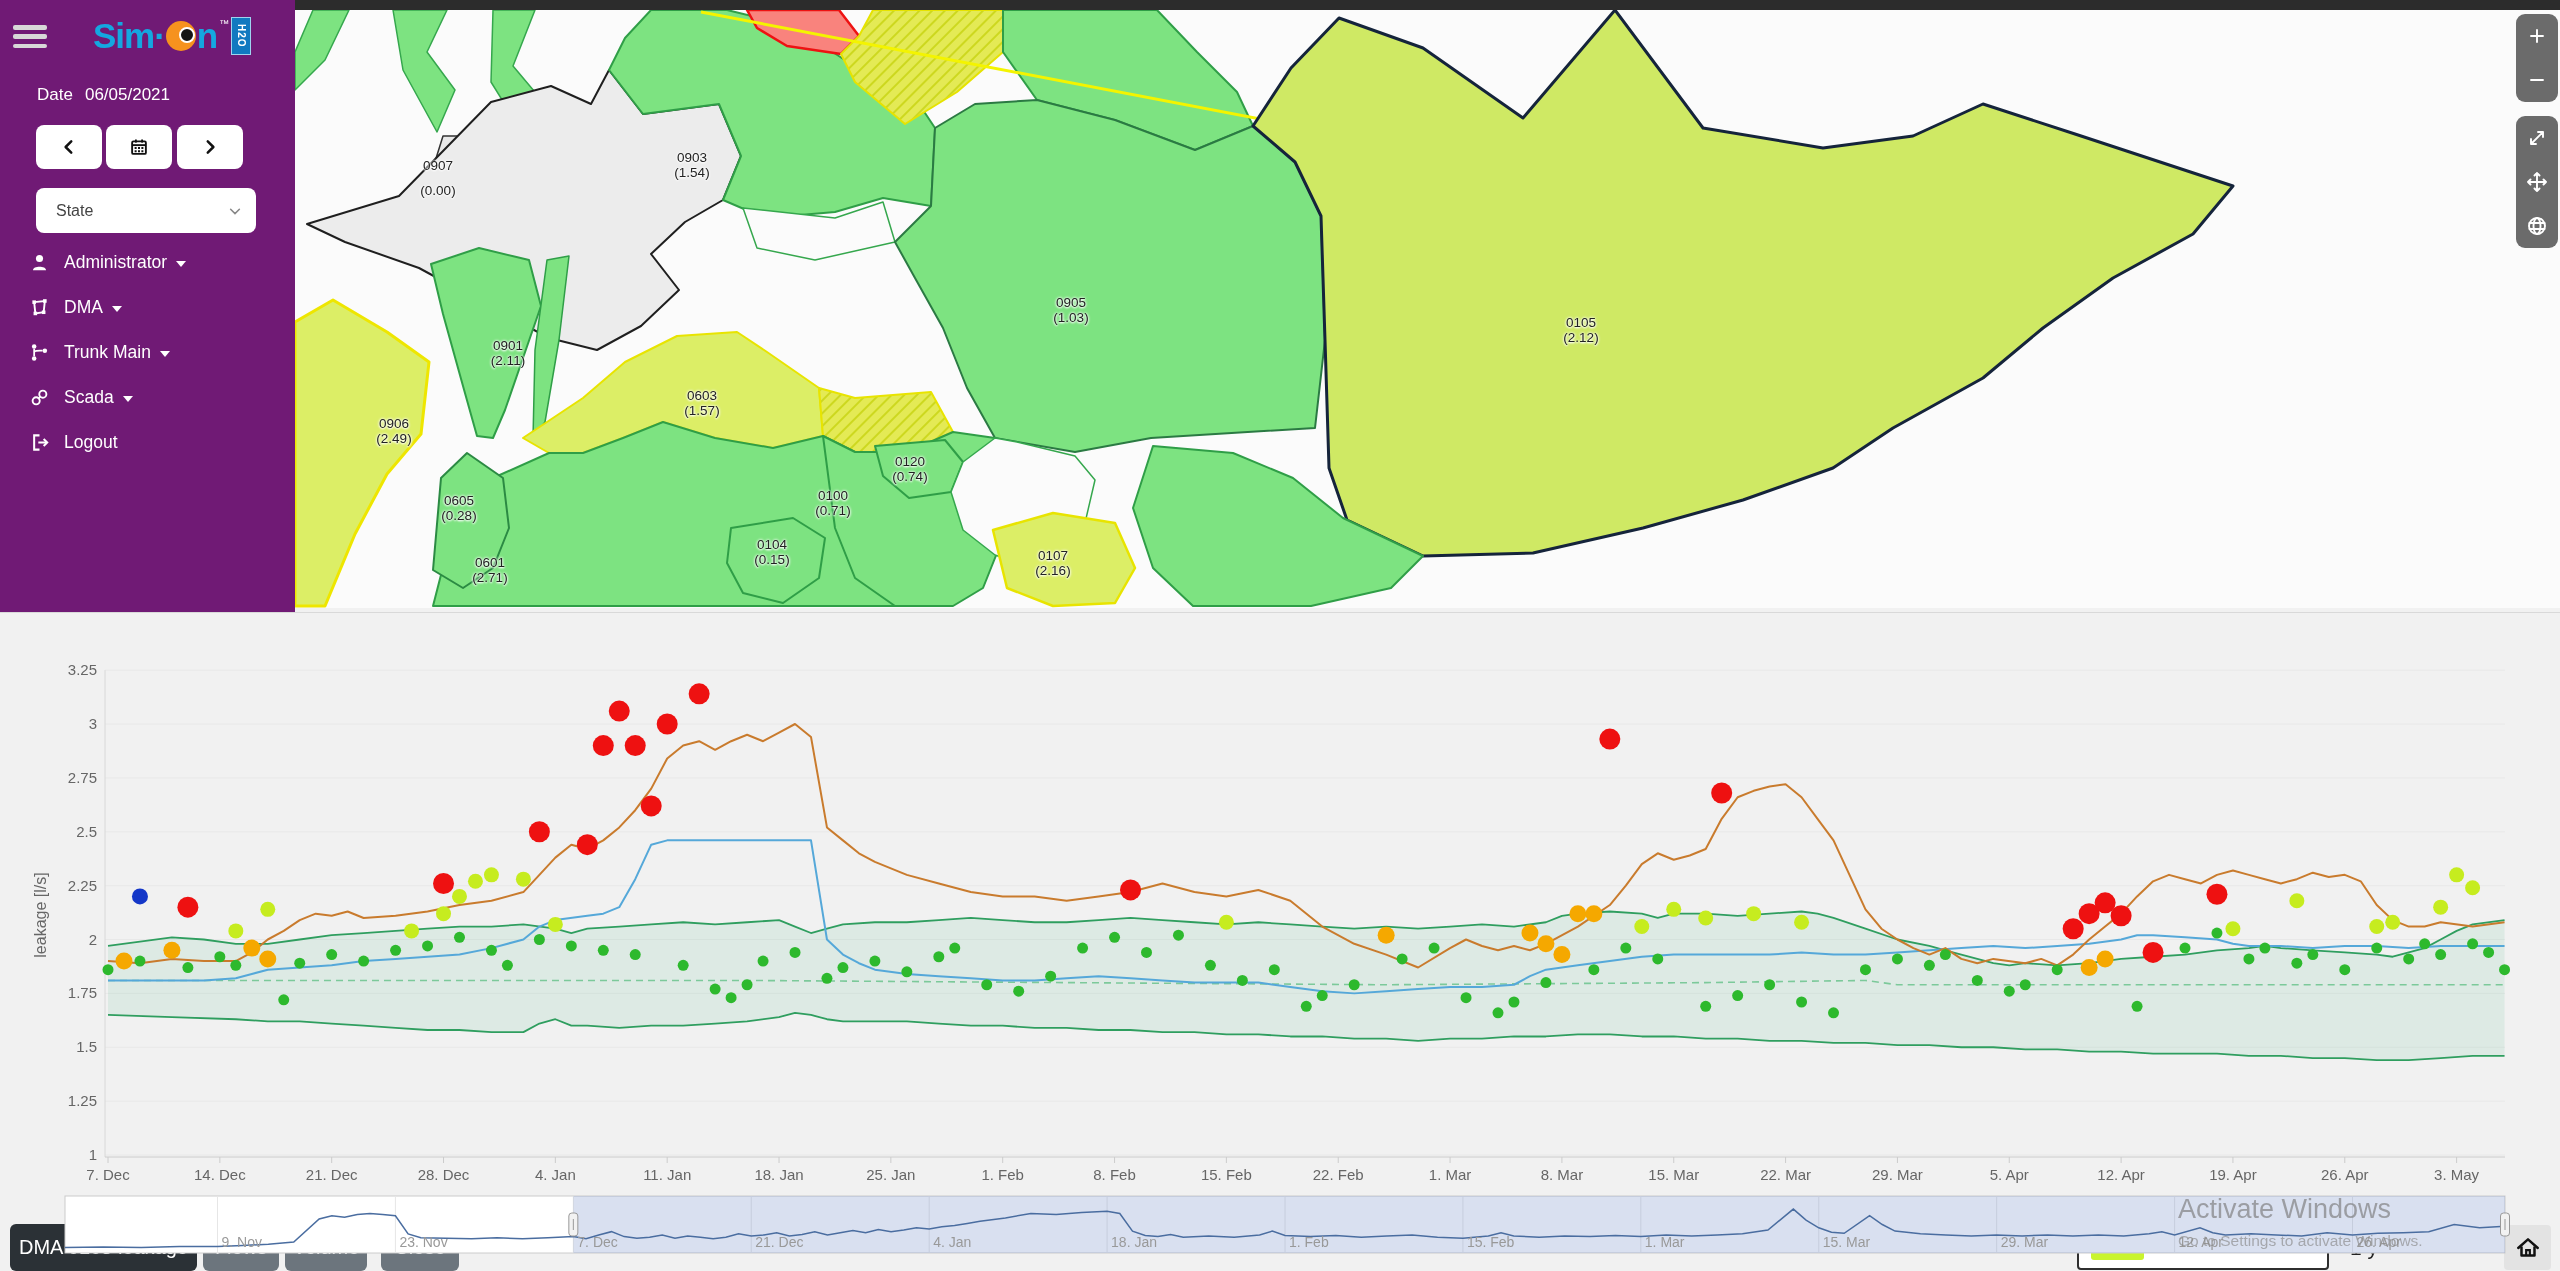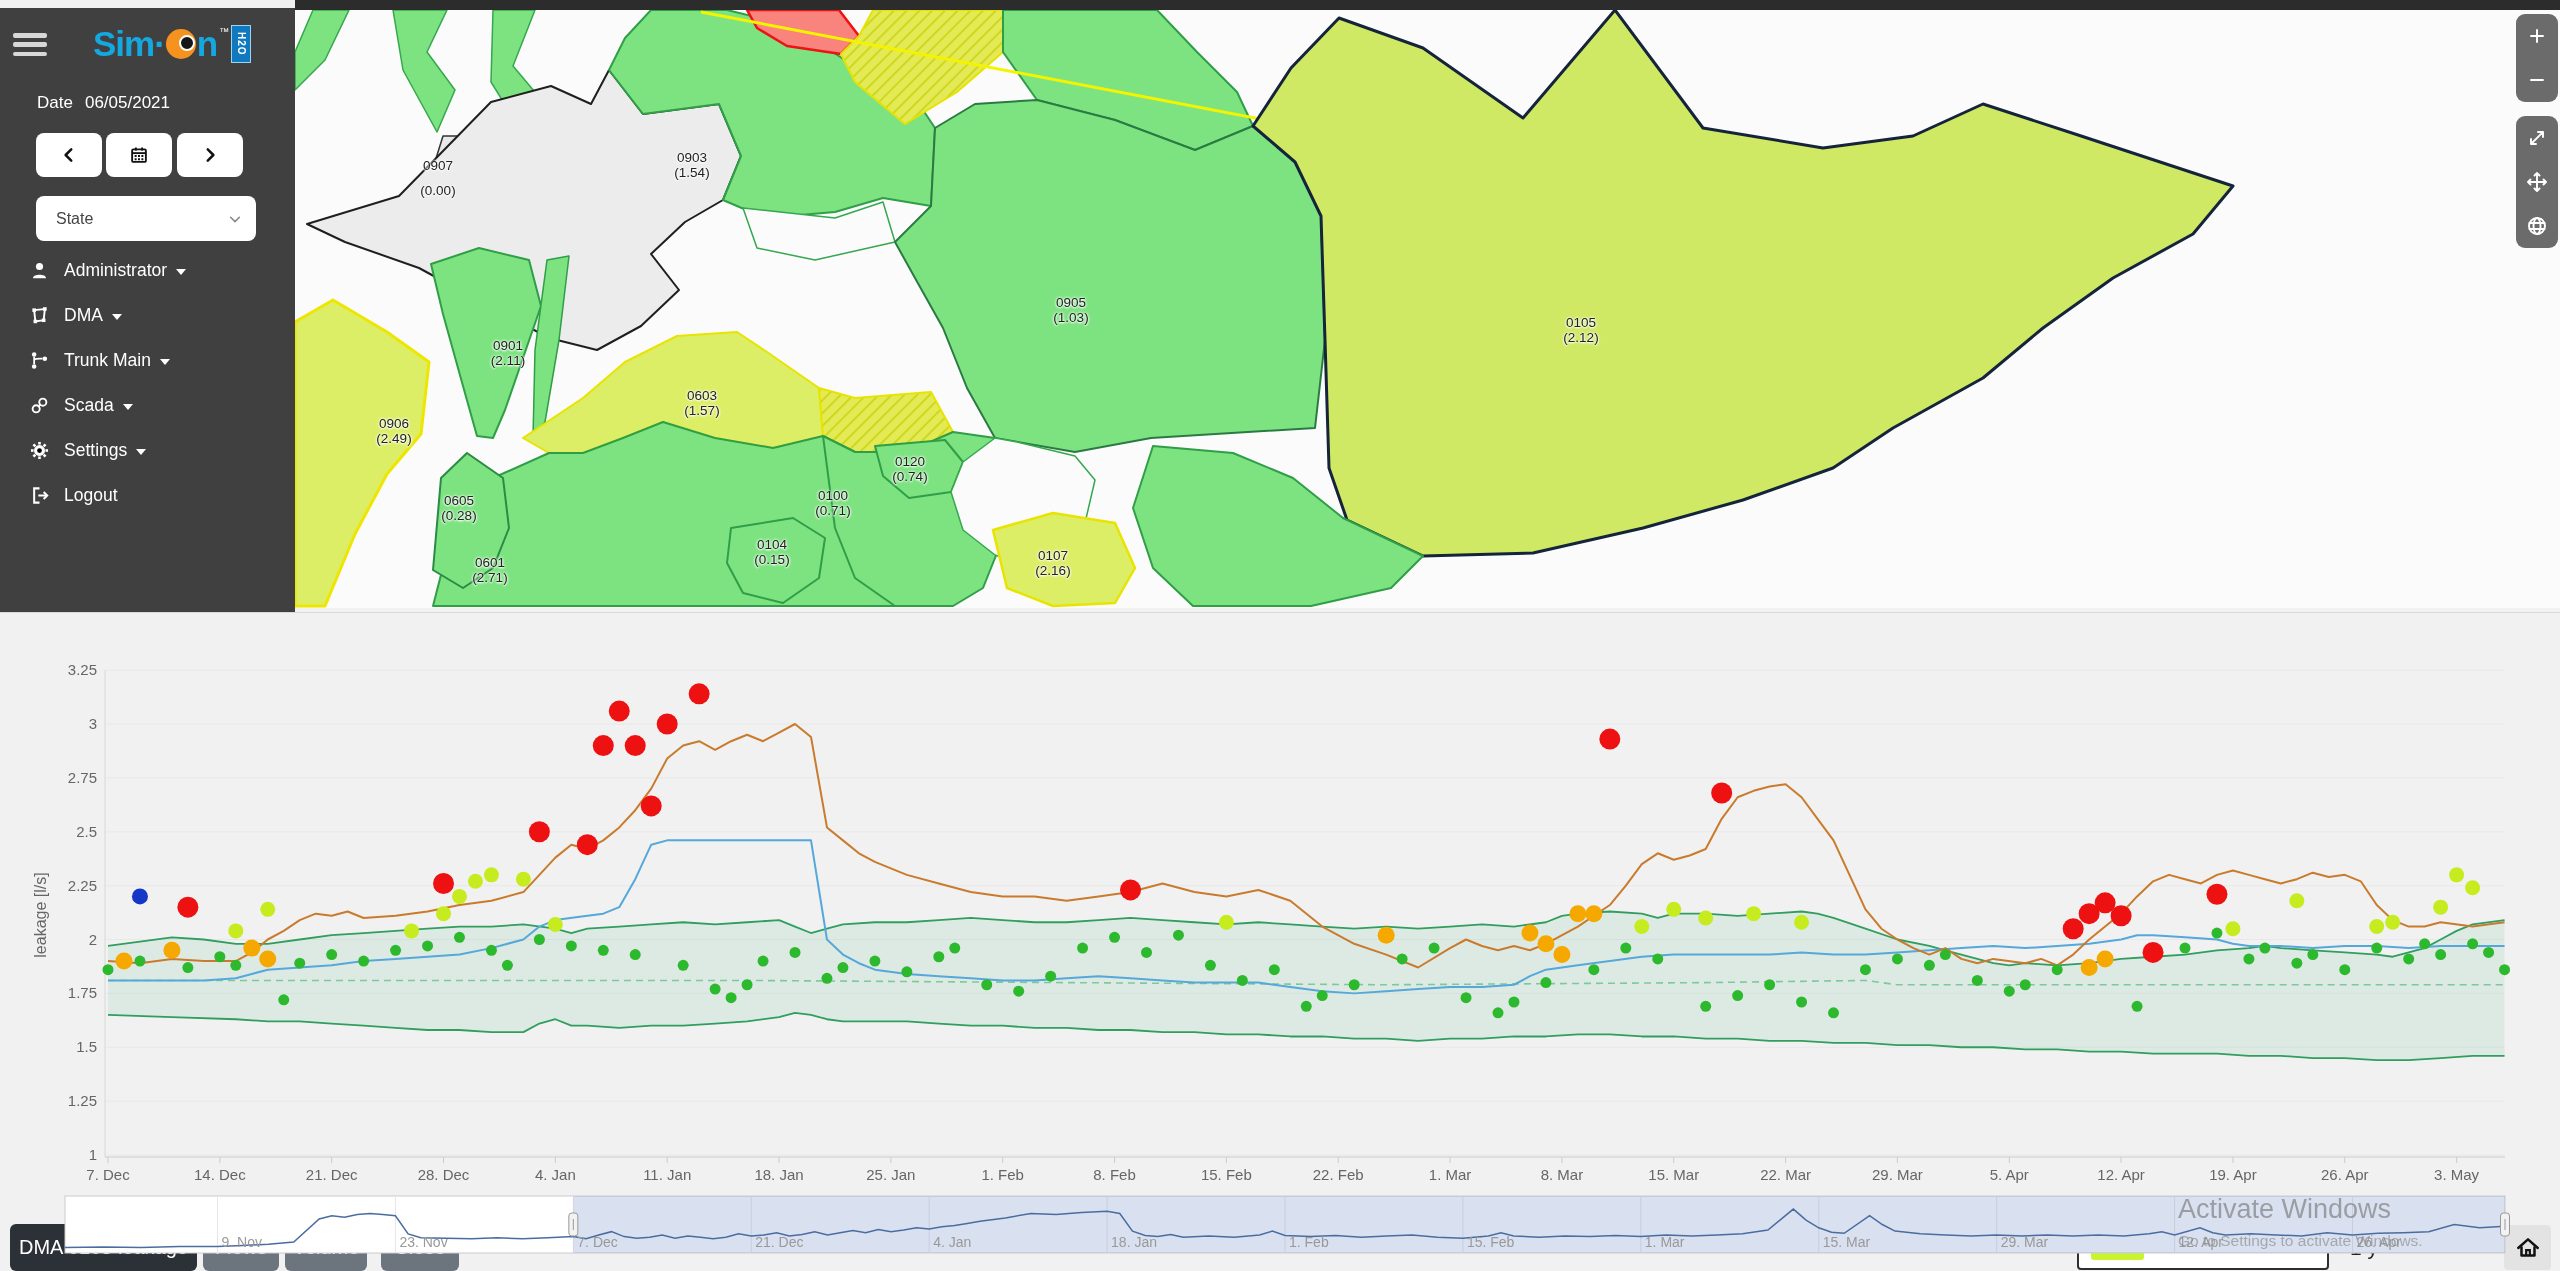--- a/index.html
+++ b/index.html
@@ -1,20 +1,20 @@
 <!DOCTYPE html>
 <html><head>
 <meta charset="utf-8">
 <style>
   html,body{margin:0;padding:0;background:#f1f1f1;font-family:"Liberation Sans",sans-serif;}
   #app{position:relative;width:2560px;height:1271px;overflow:hidden;background:#f1f1f1;}
   
   #top-strip{position:absolute;left:295px;top:0;width:2265px;height:10px;background:#2c2c2c;}
   
-  #sidebar{position:absolute;left:0;top:8px;width:295px;height:612px;background:#404040;color:#fff;}
+  #sidebar{position:absolute;left:0;top:0;width:295px;height:612px;background:#701a75;color:#fff;}
   #hamburger{position:absolute;left:13px;top:25px;width:34px;height:23px;display:flex;flex-direction:column;justify-content:space-between;cursor:pointer;}
   #hamburger div{height:4.5px;background:#d8d8d8;border-radius:2px;}
   #logo{position:absolute;left:93px;top:16px;display:flex;align-items:center;}
   .logo-txt{font-size:35px;font-weight:bold;color:#14a7e0;letter-spacing:-1px;}
   #logo-eye{width:30px;height:30px;border-radius:50%;background:#f6921e;position:relative;margin:0 1px;}
   #logo-eye::after{content:"";position:absolute;left:13px;top:6px;width:12px;height:12px;border-radius:50%;background:#151515;border:2px solid #fff;}
   .logo-tm{font-size:10px;color:#fff;align-self:flex-start;margin:2px 2px 0 2px;}
   #logo-h2o{width:18px;height:36px;background:#1179c0;color:#fff;font-size:10px;font-weight:bold;display:flex;align-items:center;justify-content:center;writing-mode:vertical-rl;letter-spacing:1px;border:1px solid #9fd4ef;}
   #date-row{position:absolute;left:37px;top:85px;font-size:17px;color:#fff;display:flex;gap:12px;}
   .side-btn{position:absolute;top:125px;width:66px;height:44px;background:#fff;border-radius:8px;display:flex;align-items:center;justify-content:center;cursor:pointer;}
@@ -134,38 +134,20 @@
         <span class="lbl">Trunk Main</span>
           <span class="caret-down"></span>
       </div>
       <div class="menu-row">
         <svg viewBox="0 0 16 16">
             <circle cx="5.2" cy="10.8" r="3" fill="none" stroke="#fff" stroke-width="1.6"></circle>
             <circle cx="10.8" cy="5.2" r="3" fill="none" stroke="#fff" stroke-width="1.6"></circle>
             <line x1="6.8" y1="9.2" x2="9.2" y2="6.8" stroke="#fff" stroke-width="1.6"></line>
           </svg>
         <span class="lbl">Scada</span>
-          <span class="caret-down"></span>
-      </div>
-      <div class="menu-row">
-        <svg viewBox="0 0 16 16">
-            <circle cx="8" cy="8" r="4.6" fill="#fff"></circle>
-            <circle cx="8" cy="8" r="2" fill="#000"></circle>
-            <g stroke="#fff" stroke-width="2.2">
-              <line x1="8" y1="0.8" x2="8" y2="3"></line>
-              <line x1="8" y1="13" x2="8" y2="15.2"></line>
-              <line x1="0.8" y1="8" x2="3" y2="8"></line>
-              <line x1="13" y1="8" x2="15.2" y2="8"></line>
-              <line x1="2.9" y1="2.9" x2="4.5" y2="4.5"></line>
-              <line x1="11.5" y1="11.5" x2="13.1" y2="13.1"></line>
-              <line x1="2.9" y1="13.1" x2="4.5" y2="11.5"></line>
-              <line x1="11.5" y1="4.5" x2="13.1" y2="2.9"></line>
-            </g>
-          </svg>
-        <span class="lbl">Settings</span>
           <span class="caret-down"></span>
       </div>
       <div class="menu-row">
         <svg viewBox="0 0 16 16">
             <path d="M8 2 H3.5 V14 H8" fill="none" stroke="#fff" stroke-width="1.7"></path>
             <line x1="7" y1="8" x2="14" y2="8" stroke="#fff" stroke-width="1.7"></line>
             <path d="M11.5 5 L14.5 8 L11.5 11" fill="none" stroke="#fff" stroke-width="1.7"></path>
           </svg>
         <span class="lbl">Logout</span>
       </div>

